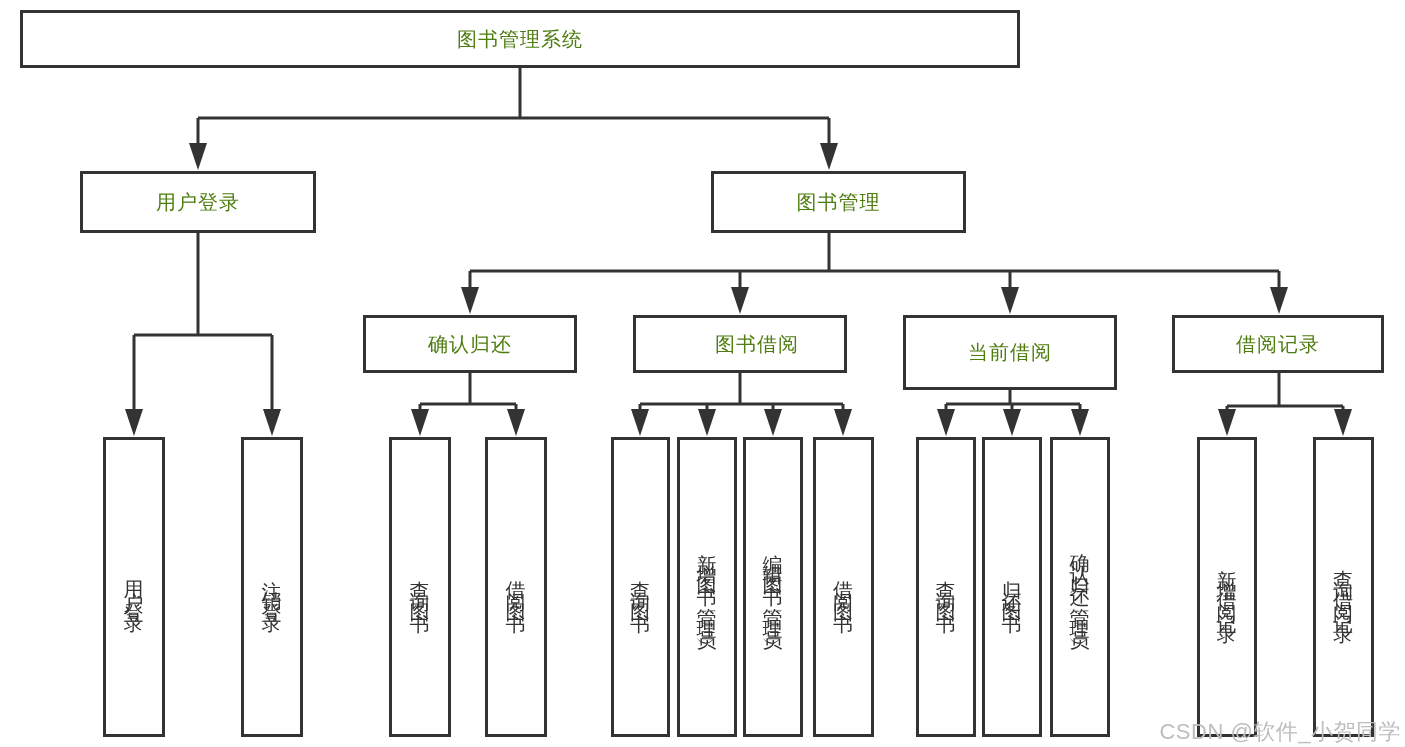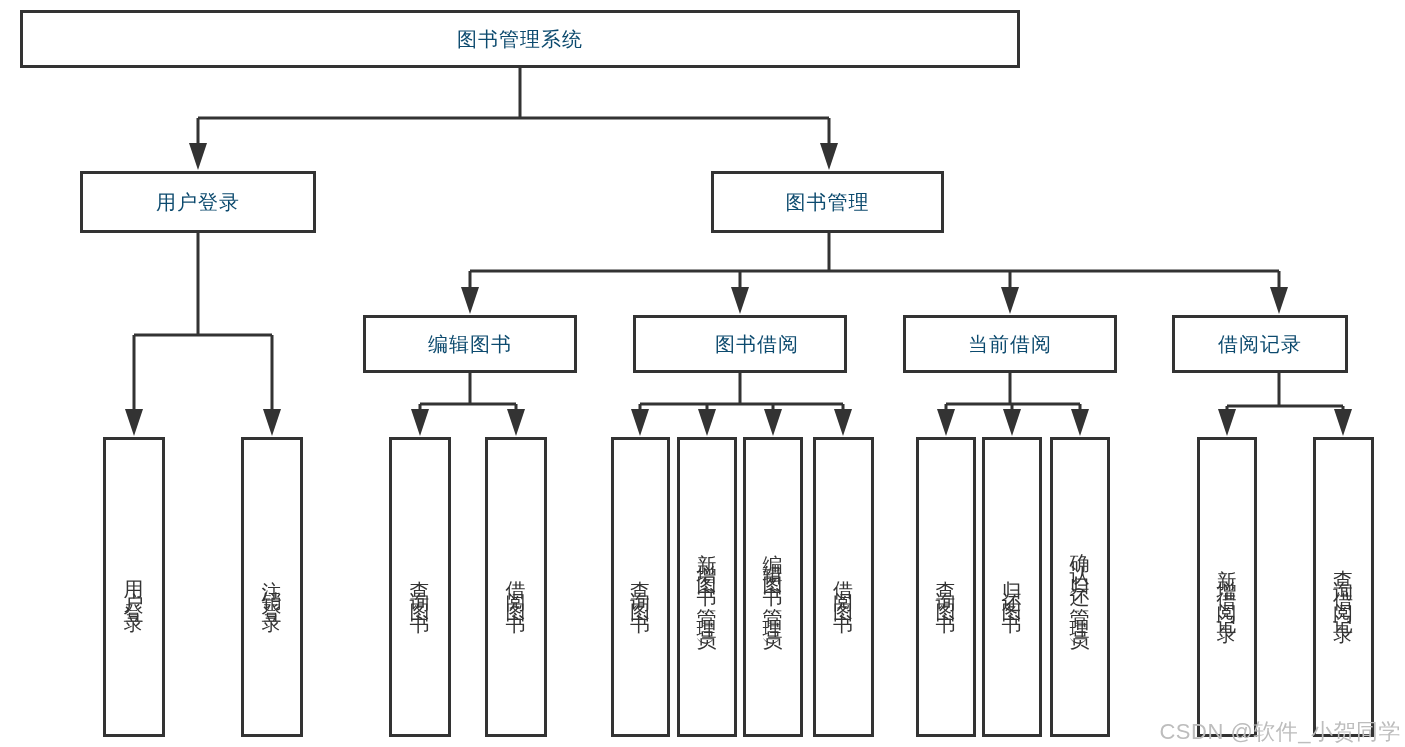--- a/index.html
+++ b/index.html
@@ -5,21 +5,21 @@
   html,body { margin:0; padding:0; background:#ffffff; }
   .canvas {
     position:relative; width:1405px; height:747px; background:#ffffff;
     font-family:"Liberation Sans", sans-serif; overflow:hidden;
   }
   svg.connectors { position:absolute; left:0; top:0; z-index:1; }
   .hbox {
     position:absolute; box-sizing:border-box; z-index:2;
     border:3px solid #333333; background:#ffffff;
     display:flex; align-items:center; justify-content:center;
-    font-size:20px; color:#0c4a6e; letter-spacing:1px;
+    font-size:20px; color:#4d7c0f; letter-spacing:1px;
   }
   .leaf {
     position:absolute; box-sizing:border-box; z-index:2;
     top:437px; height:300px;
     border:3px solid #333333; background:#ffffff;
     display:flex; align-items:center; justify-content:center;
   }
   .leaf span {
     writing-mode:vertical-lr; text-orientation:mixed;
     font-size:20px; color:#333333; letter-spacing:0.55em;
@@ -68,34 +68,34 @@
     </g>
   </svg>
 
   <div class="hbox" style="left:20px; top:10px; width:1000px; height:58px;">
     <span>图书管理系统</span>
   </div>
 
   <div class="hbox" style="left:80px; top:171px; width:236px; height:62px;">
     <span>用户登录</span>
   </div>
-  <div class="hbox" style="left:711px; top:171px; width:233px; height:62px;">
+  <div class="hbox" style="left:711px; top:171px; width:255px; height:62px;">
     <span>图书管理</span>
   </div>
 
   <div class="hbox" style="left:363px; top:315px; width:214px; height:58px;">
-    <span>编辑图书</span>
+    <span>确认归还</span>
   </div>
   <div class="hbox" style="left:633px; top:315px; width:214px; height:58px;padding-left:34px;">
     <span>图书借阅</span>
   </div>
-  <div class="hbox" style="left:903px; top:315px; width:214px; height:58px;">
+  <div class="hbox" style="left:903px; top:315px; width:214px; height:75px;">
     <span>当前借阅</span>
   </div>
-  <div class="hbox" style="left:1172px; top:315px; width:176px; height:58px;">
+  <div class="hbox" style="left:1172px; top:315px; width:212px; height:58px;">
     <span>借阅记录</span>
   </div>
 
   <div class="leaf" style="left:103px; width:62px;">
     <span>用户登录</span>
   </div>
   <div class="leaf" style="left:241px; width:62px;">
     <span>注销登录</span>
   </div>
 

